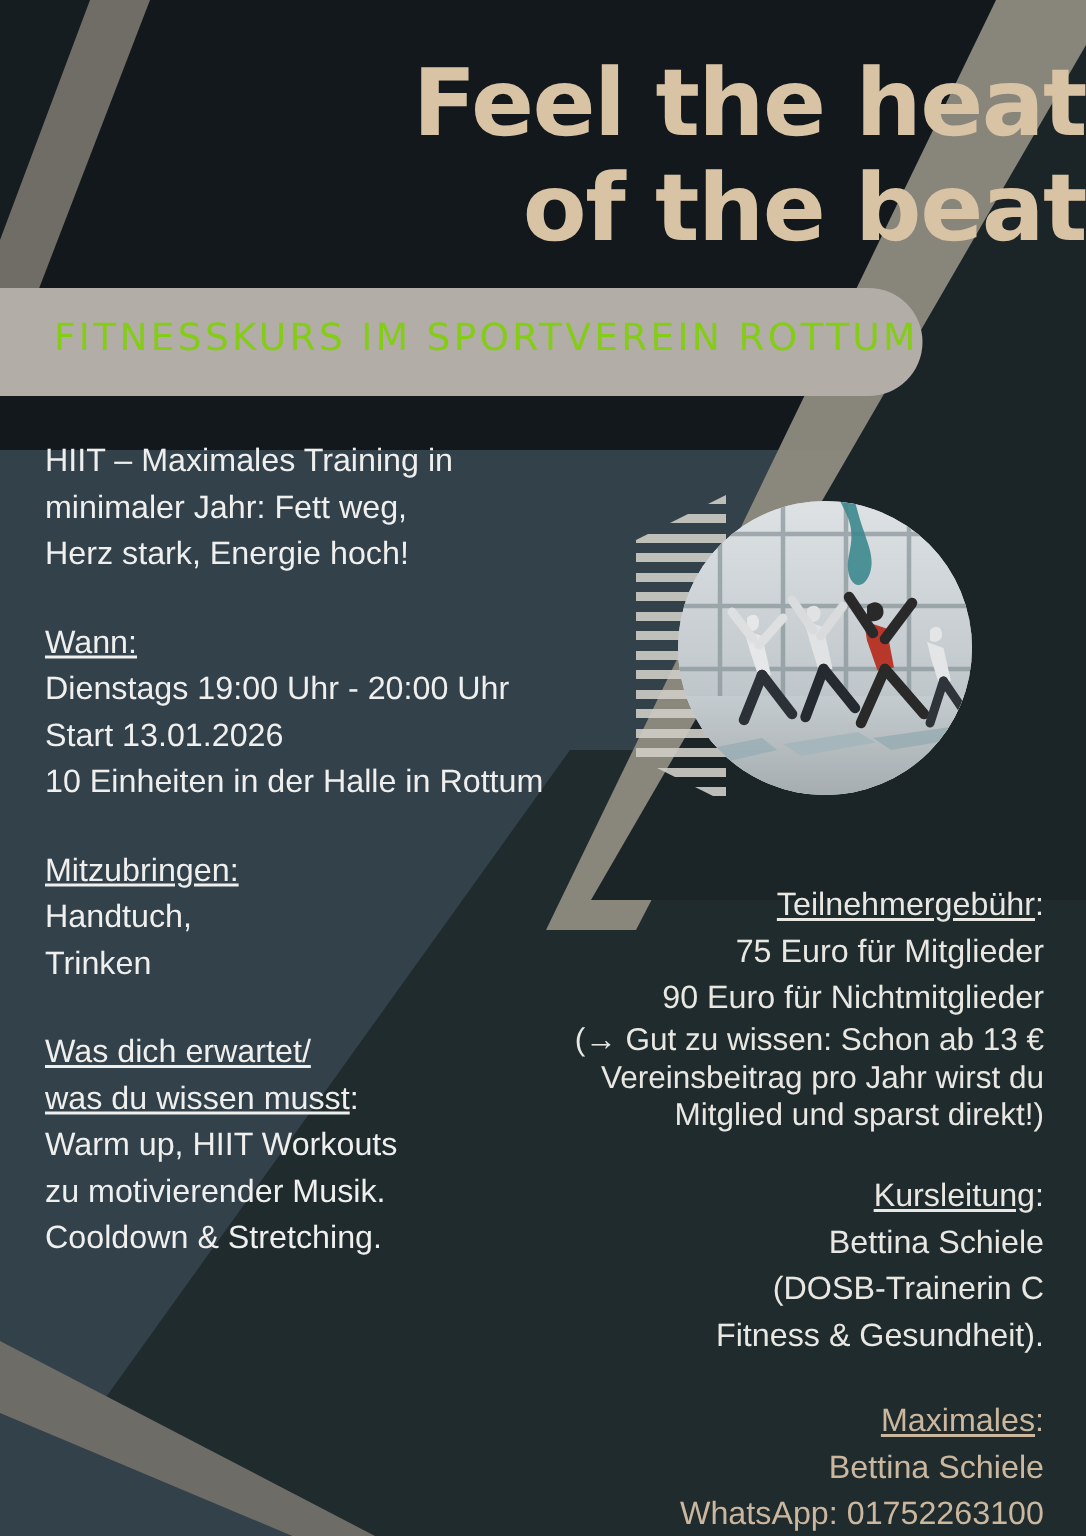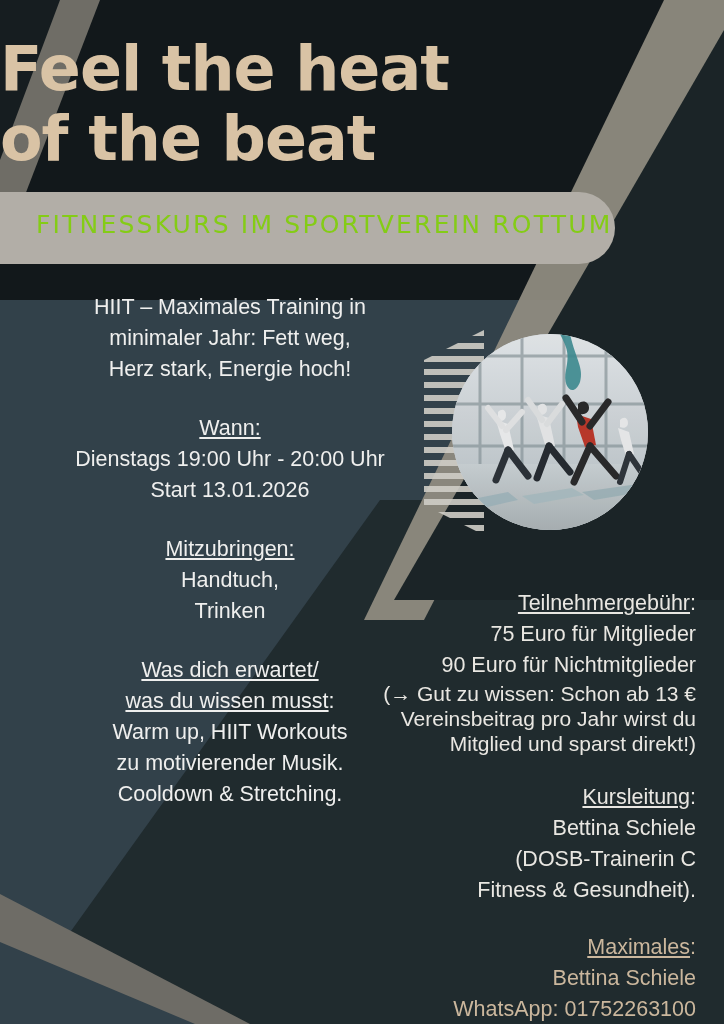--- a/index.html
+++ b/index.html
@@ -90,21 +90,21 @@
     width: 400px; height: 330px;
     background: #32414a;
     clip-path: polygon(0 330px, 0 248px, 195px 330px);
   }
 
   
   .headline {
     position: absolute;
     left: 0; top: 34px;
     width: 724px;
-    text-align: left;
+    text-align: right;
     color: #d9c3a5;
     font-family: "DejaVu Sans", sans-serif;
     font-weight: bold;
     font-size: 62px;
     line-height: 70px;
     letter-spacing: -1px;
     z-index: 5;
   }
   .headline .l2 { display:block; }
 
@@ -133,21 +133,21 @@
   
   .left-col {
     position: absolute;
     left: 30px; top: 292px;
     width: 400px;
     color: #efefee;
     font-size: 21.5px;
     line-height: 31px;
     z-index: 8;
   }
-  .left-col p { margin-bottom: 0; text-align: center; }
+  .left-col p { margin-bottom: 0; }
   .block { margin-bottom: 28px; }
   .u { text-decoration: underline; }
 
   
   .right-col {
     position: absolute;
     right: 28px; top: 588px;
     width: 395px;
     text-align: right;
     color: #e9e7e2;
@@ -305,20 +305,21 @@
     <div class="block">
       <p>HIIT – Maximales Training in</p>
       <p>minimaler Jahr: Fett weg,</p>
       <p>Herz stark, Energie hoch!</p>
     </div>
 
     <div class="block">
       <p class="u">Wann:</p>
       <p>Dienstags 19:00 Uhr - 20:00 Uhr</p>
       <p>Start 13.01.2026</p>
+      <p>10 Einheiten in der Halle in Rottum</p>
     </div>
 
     <div class="block">
       <p class="u">Mitzubringen:</p>
       <p>Handtuch,</p>
       <p>Trinken</p>
     </div>
 
     <div class="block">
       <p class="u">Was dich erwartet/</p>

